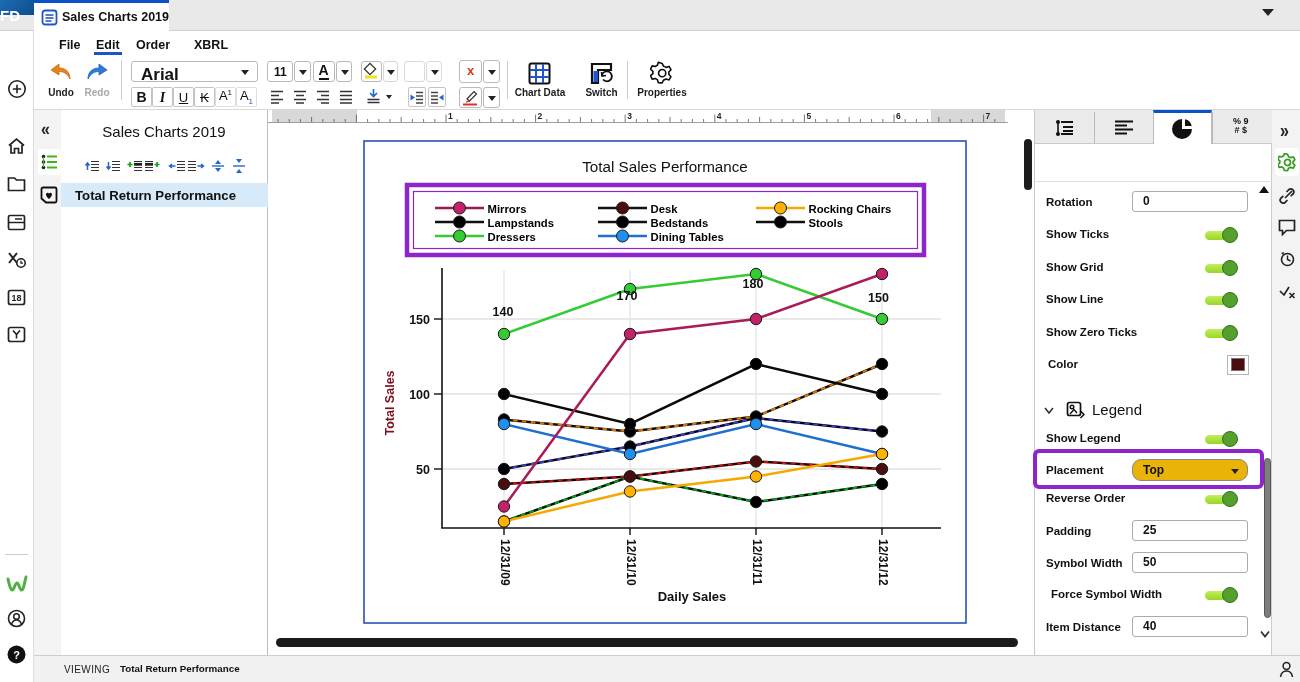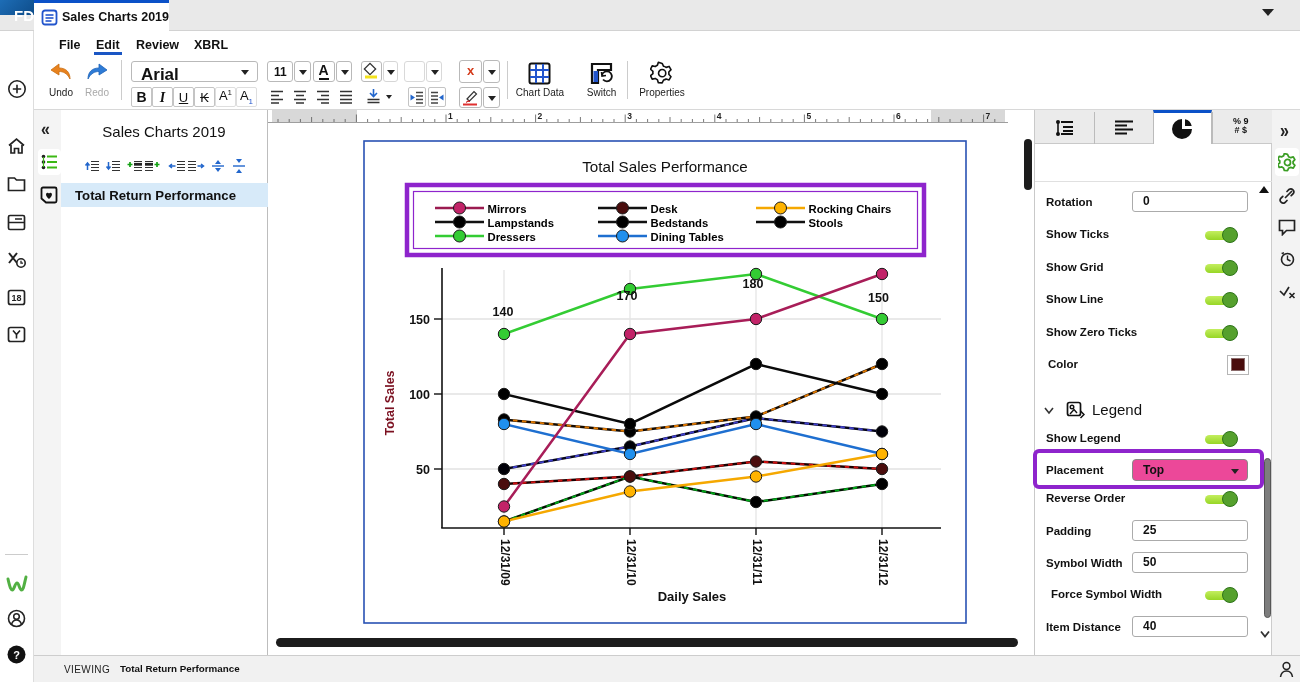--- a/index.html
+++ b/index.html
@@ -3,33 +3,33 @@
 <meta charset="utf-8">
 <style>
 * { margin:0; padding:0; box-sizing:border-box; }
 html,body { width:1300px; height:682px; overflow:hidden; }
 body { font-family:"Liberation Sans", sans-serif; background:#fff; }
 #root { position:relative; width:1300px; height:682px; overflow:hidden; }
 .abs { position:absolute; }
 
 
 #topbar { position:absolute; left:0; top:0; width:1300px; height:31px; background:#e9e9e9; border-bottom:1px solid #d2d2d2; }
-#fd { position:absolute; left:0; top:0; width:34px; height:15px; background:linear-gradient(135deg,#1d6db6,#0e4c89); color:#fff; font-weight:bold; font-size:15px; text-align:right; line-height:31px; }
+#fd { position:absolute; left:0; top:0; width:34px; height:15px; background:linear-gradient(135deg,#1d6db6,#0e4c89); color:#fff; font-weight:bold; font-size:15px; text-align:left; line-height:31px; }
 #doctab { position:absolute; left:34px; top:0; width:135px; height:31px; background:#fff; border-top:3px solid #0b51c8; }
 #doctab .ttl { position:absolute; left:28px; top:7px; font-size:12.5px; font-weight:bold; color:#111; white-space:nowrap; }
 #topcaret { position:absolute; right:26px; top:9px; width:0; height:0; border-left:6px solid transparent; border-right:6px solid transparent; border-top:7px solid #222; }
 
 
 #menurow { position:absolute; left:34px; top:31px; width:1266px; height:26px; background:#fff; }
 .menu { position:absolute; top:7px; font-size:12.5px; font-weight:bold; color:#111; }
 
 
 #toolbar { position:absolute; left:34px; top:57px; width:1266px; height:53px; background:#fff; border-bottom:1px solid #d8d8d8; }
 .tsep { position:absolute; width:1px; background:#ccc; }
-.tlabel { position:absolute; font-size:10px; font-weight:normal; color:#1c1c1c; text-align:center; }
+.tlabel { position:absolute; font-size:10px; font-weight:bold; color:#1c1c1c; text-align:center; }
 .tbox { position:absolute; border:1px solid #b9b9b9; border-radius:3px; background:#fff; }
 .fmt { position:absolute; border:1px solid #c4c4c4; border-radius:2px; background:#fff; width:21px; height:20px; text-align:center; font-size:13px; color:#111; }
 .car { position:absolute; width:0; height:0; border-left:4px solid transparent; border-right:4px solid transparent; border-top:5px solid #222; }
 
 
 #apprail { position:absolute; left:0; top:31px; width:34px; height:651px; background:#fff; border-right:1px solid #ddd; }
 
 
 #panelrail { position:absolute; left:34px; top:110px; width:27px; height:545px; background:#f4f4f4; }
 
@@ -81,21 +81,21 @@
         <line x1="4.5" y1="12" x2="10.5" y2="12" stroke="#2255cc" stroke-width="1.6"></line>
       </svg>
     <span class="ttl">Sales Charts 2019</span>
   </div>
   <div id="topcaret"></div>
 
   <div id="menurow">
     <span class="menu" style="left:25px">File</span>
     <span class="menu" style="left:62px">Edit</span>
     <div class="abs" style="left:60px;top:21px;width:28px;height:2.5px;background:#1a56c4"></div>
-    <span class="menu" style="left:102px">Review</span>
+    <span class="menu" style="left:102px">Order</span>
     <span class="menu" style="left:160px">XBRL</span>
   </div>
 
   <div id="toolbar">
 
     <svg class="abs" style="left:14px;top:5px" width="26" height="20" viewBox="0 0 26 20">
         <path d="M3 8 L11 2 L11 6 C18 6 22 10 22 17 C19 11 15 9.5 11 9.5 L11 13 Z" fill="#e8821e" stroke="#c96d10" stroke-width="0.8"></path>
       </svg>
     <div class="tlabel" style="left:9px;top:30px;width:36px">Undo</div>
     <svg class="abs" style="left:50px;top:5px" width="26" height="20" viewBox="0 0 26 20">
@@ -565,21 +565,21 @@
         <circle cx="6" cy="6" r="1.8" fill="none" stroke="#111" stroke-width="1.4"></circle>
         <path d="M4 13 L8 8.5 L11 12" fill="none" stroke="#111" stroke-width="1.4"></path>
         <path d="M14.5 10 L18 13.5 L14.5 17" fill="none" stroke="#111" stroke-width="1.5"></path>
       </svg>
     <div class="abs" style="left:57px;top:291px;font-size:15px;color:#111">Legend</div>
     <div class="rlabel" style="top:322px">Show Legend</div><div class="toggle" style="top:322px">
         <div class="track"></div>
         <div class="knob"></div>
       </div>
     <div class="rlabel" style="top:354px">Placement</div>
-    <div class="abs" style="left:97px;top:349px;width:116px;height:22px;border:1px solid #888;border-radius:4px;background:#ec4899">
+    <div class="abs" style="left:97px;top:349px;width:116px;height:22px;border:1px solid #888;border-radius:9px;background:#eab308">
         <span style="position:absolute;left:10px;top:3px;font-size:12px;font-weight:bold;color:#111">Top</span>
         <div class="car" style="right:8px;top:9px"></div>
       </div>
     <div class="rlabel" style="top:382px">Reverse Order</div><div class="toggle" style="top:382px">
         <div class="track"></div>
         <div class="knob"></div>
       </div>
     <div class="rlabel" style="top:415px">Padding</div><div class="rinput" style="top:410px">25</div>
     <div class="rlabel" style="top:447px">Symbol Width</div><div class="rinput" style="top:442px">50</div>
     <div class="rlabel" style="top:478px;left:16px">Force Symbol Width</div><div class="toggle" style="top:478px">

